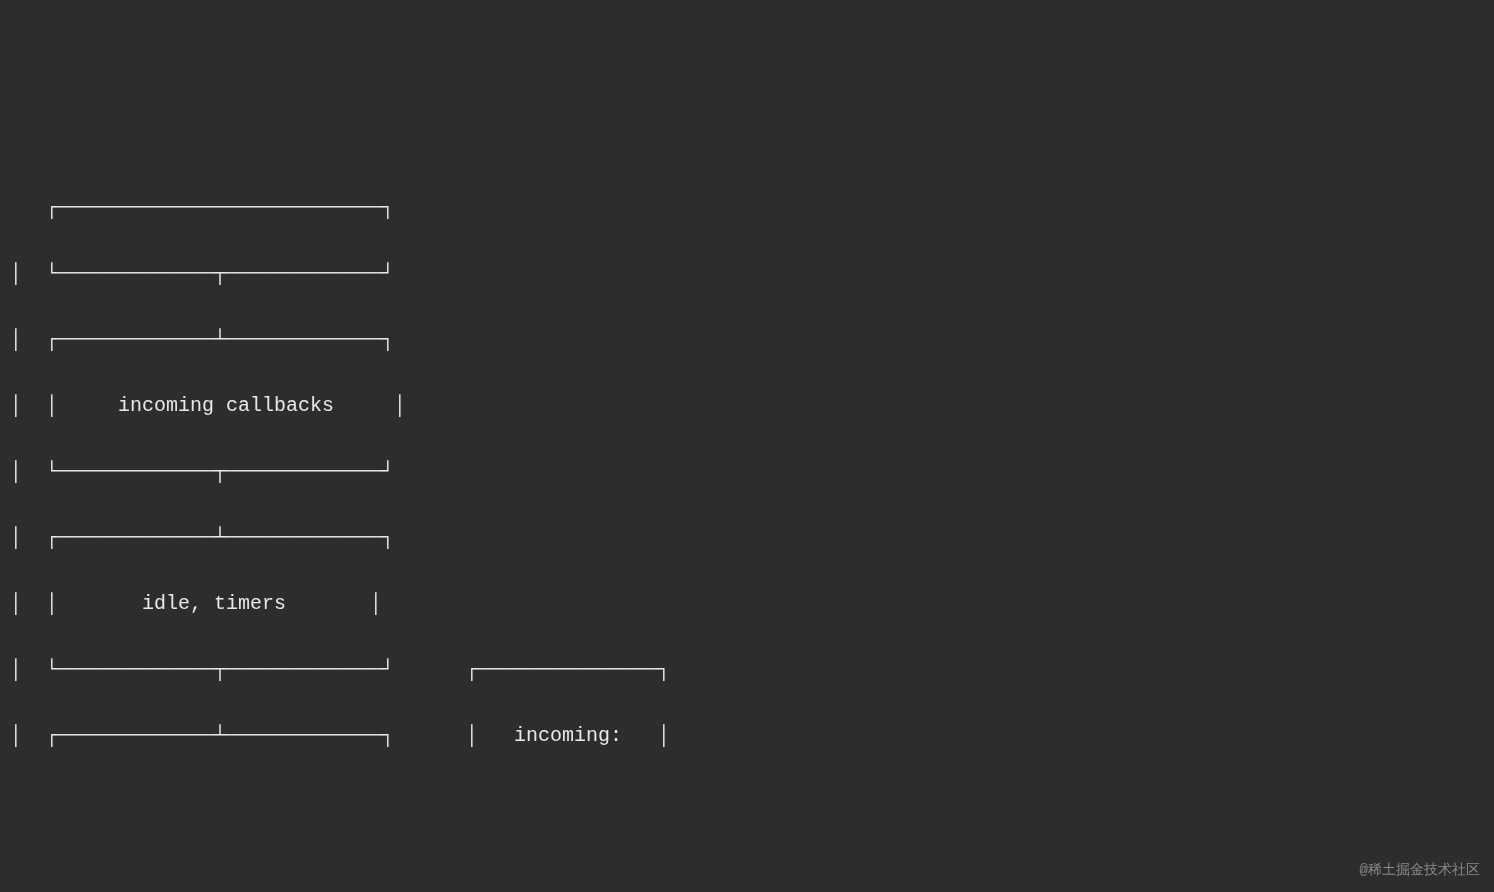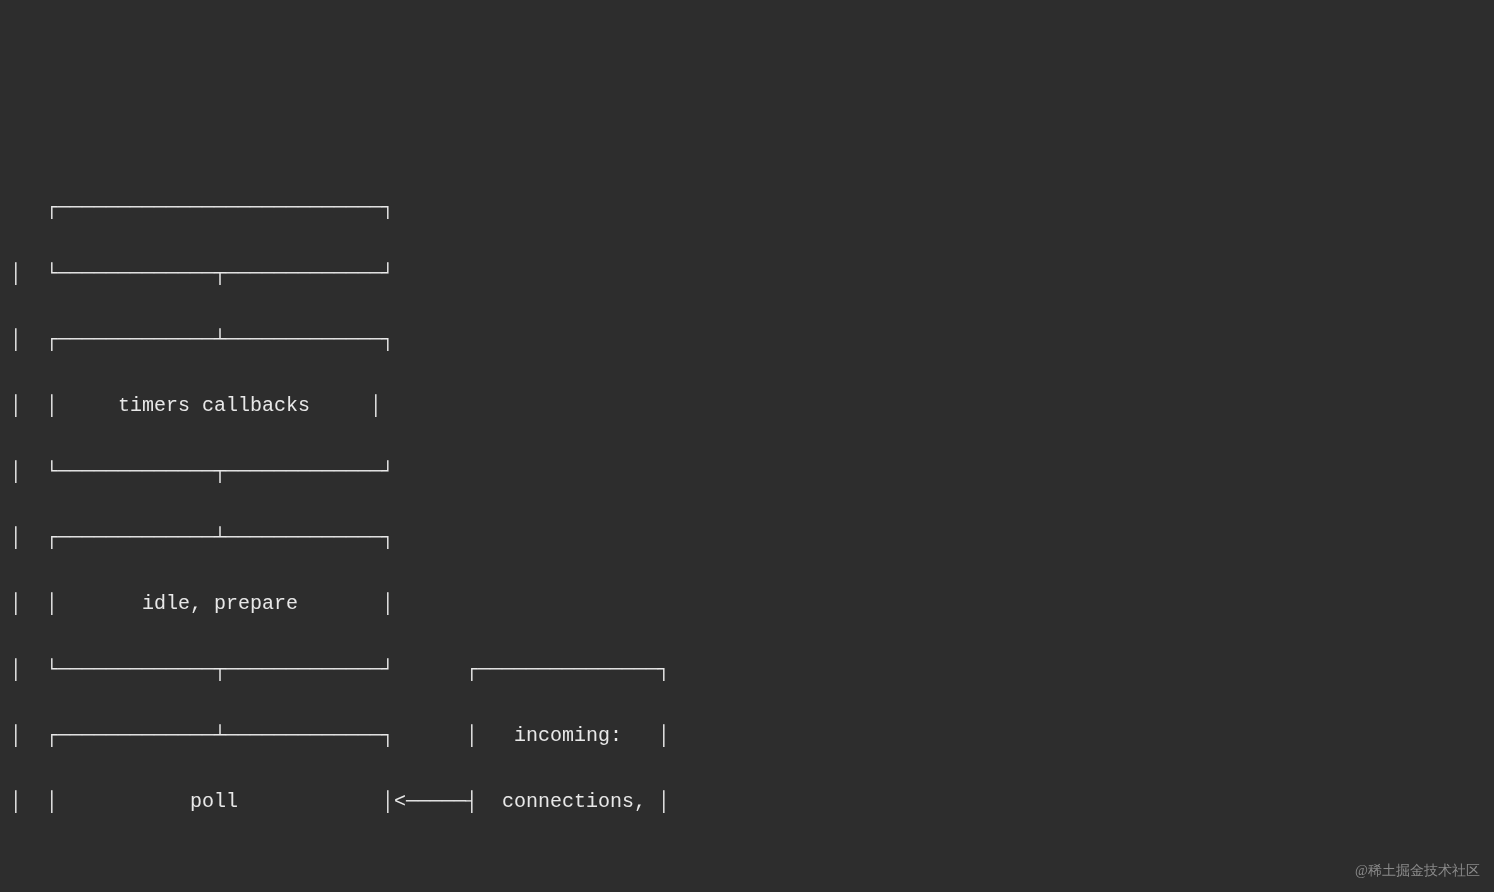--- a/index.html
+++ b/index.html
@@ -13,41 +13,40 @@
     height: 892px;
     position: relative;
     overflow: hidden;
     padding: 26px 10px;
     white-space: pre;
   }
   .watermark {
     position: absolute;
     right: 14px;
     bottom: 10px;
-    font-family: Liberation Serif, serif;
+    font-family: Liberation Mono, monospace;
     font-size: 14px;
     color: #8a8a8a;
   }
 </style>
 </head>
 <body>
 
 
 
 <div>
 <div>   ┌───────────────────────────┐</div>
 <div>│  └─────────────┬─────────────┘</div>
 <div>│  ┌─────────────┴─────────────┐</div>
-<div>│  │     timers callbacks     │</div>
+<div>│  │     incoming callbacks     │</div>
 <div>│  └─────────────┬─────────────┘</div>
 <div>│  ┌─────────────┴─────────────┐</div>
-<div>│  │       idle, prepare       │</div>
+<div>│  │       idle, timers       │</div>
 <div>│  └─────────────┬─────────────┘      ┌───────────────┐</div>
 <div>│  ┌─────────────┴─────────────┐      │   incoming:   │</div>
-<div>│  │           poll            │&lt;─────┤  connections, │</div>
 
 
 
 
 
 
 
 </div>
 
 <div class="watermark">@稀土掘金技术社区</div>

